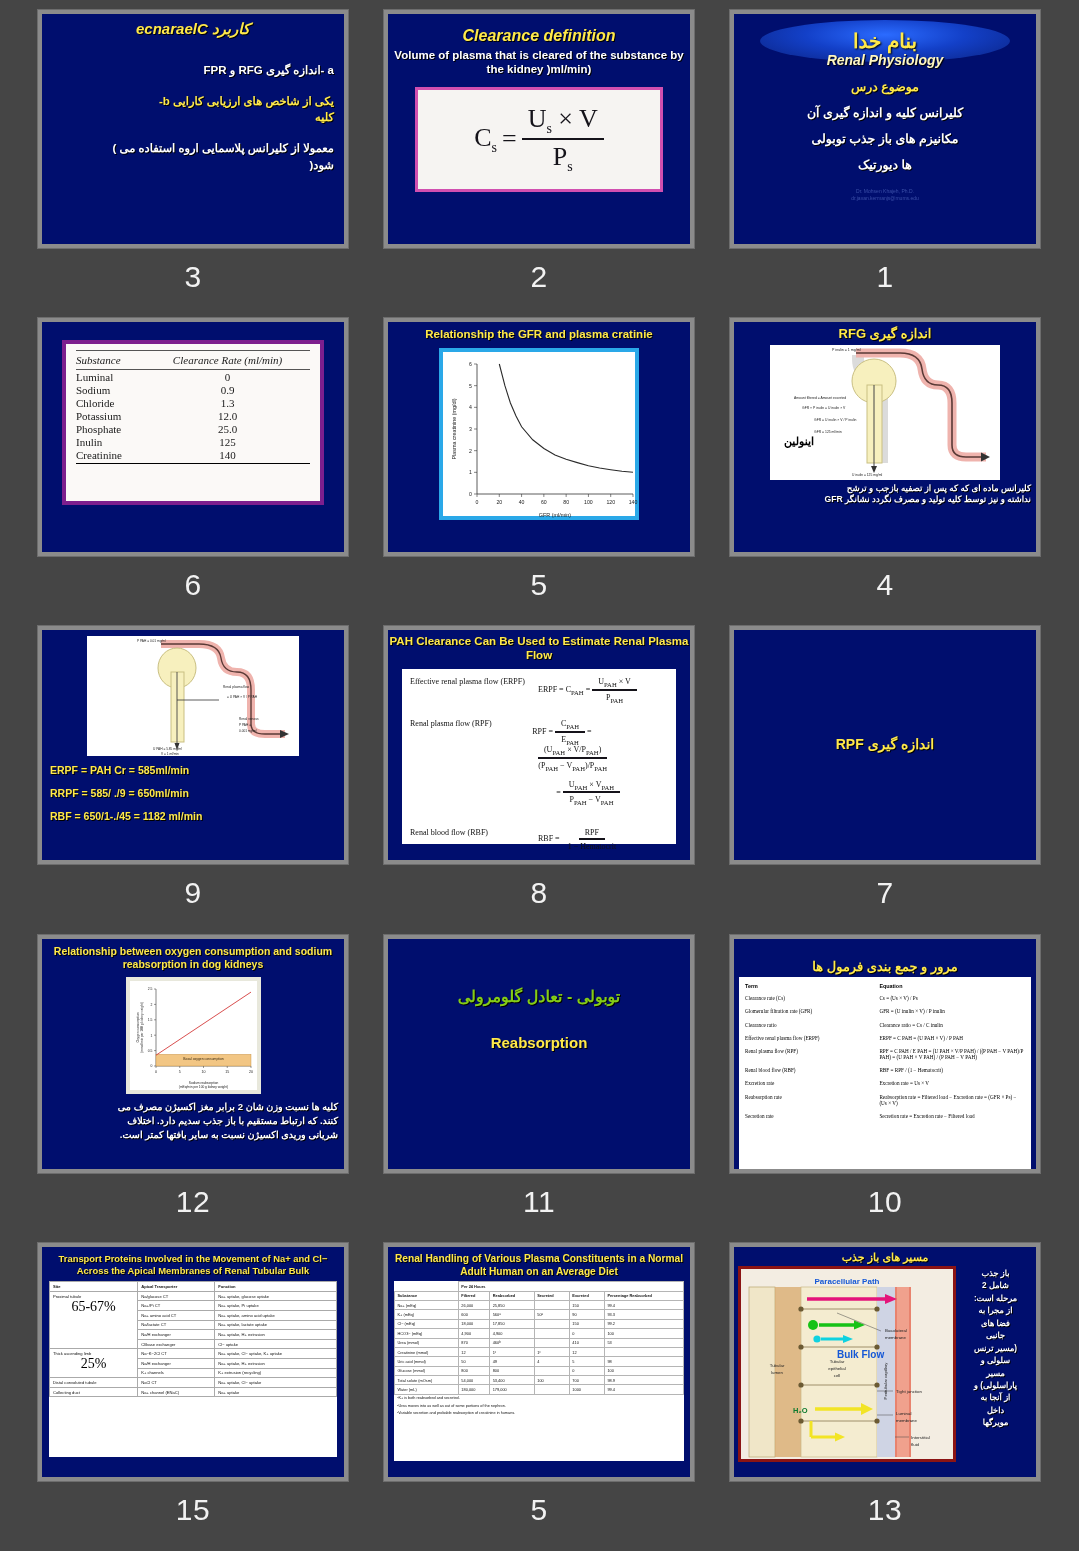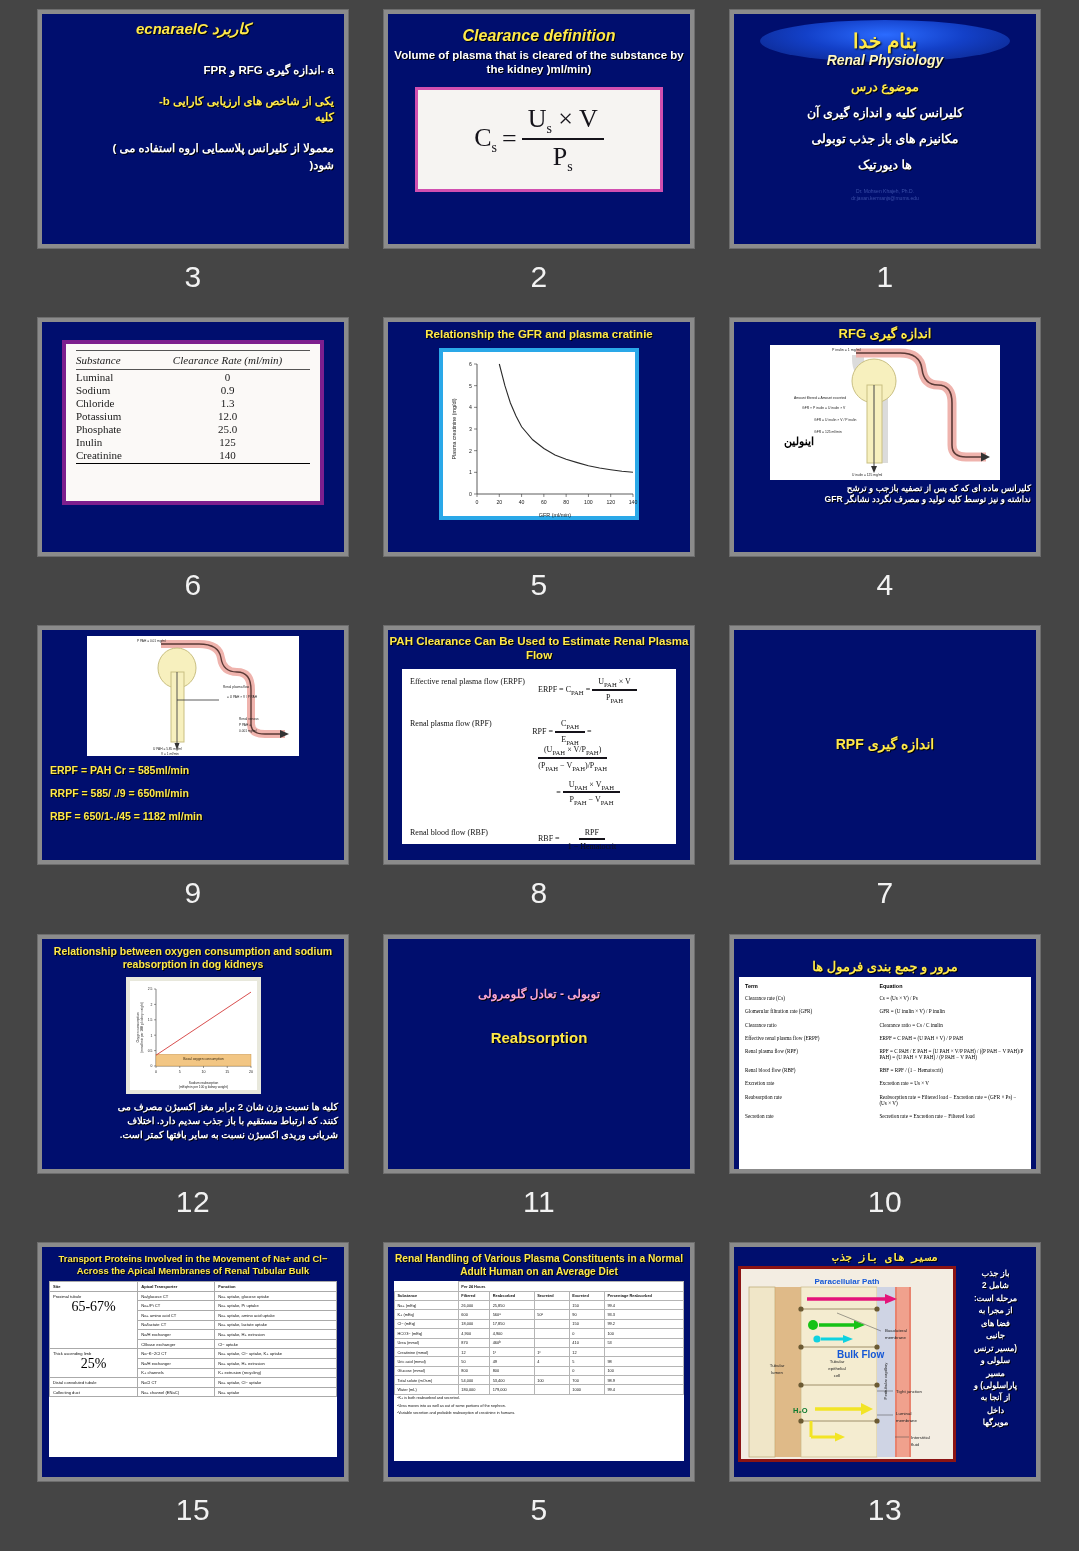--- a/index.html
+++ b/index.html
@@ -130,21 +130,21 @@
   
   .s10-title { font-size:13px; padding-top:20px; }
   .s10-card { margin:3px auto 0; width:292px; height:196px; background:#fff; color:#000;
               font-family:"Liberation Serif",serif; font-size:5.2px; padding:5px 6px; }
   .s10-t { width:100%; border-collapse:collapse;}
   .s10-t th { text-align:left; font-size:5.4px; padding:1px 0 3px; font-family:"Liberation Sans",sans-serif;}
   .s10-t td { vertical-align:top; padding:3.6px 0; }
   .s10-t td.k { width:48%; }
 
   
-  .s11-fa { text-align:center; color:#f9a8d4; font-size:12px; font-weight:bold; margin-top:48px; direction:rtl; text-shadow:1px 1px 0 #000;}
+  .s11-fa { text-align:center; color:#84cc16; font-size:16px; font-weight:bold; margin-top:48px; direction:rtl; text-shadow:1px 1px 0 #000;}
   .s11-en { text-align:center; color:#ffe94a; font-size:15px; font-weight:bold; margin-top:28px; text-shadow:1px 1px 0 #000;}
 
   
   .s12-title { font-size:10.5px; padding-top:6px; line-height:1.25;}
   .s12-plot { margin:6px auto 0; width:135px; height:117px; background:#fff; position:relative; border:4px solid #e8e8dc;}
   .s12-cap { color:#fff; font-size:9.6px; font-weight:bold; text-align:right; line-height:1.45; padding:6px 6px 0; direction:rtl; text-shadow:1px 1px 0 #000;}
 
   
   .s15-title { font-size:9.4px; padding-top:6px; line-height:1.3; padding-left:6px; padding-right:6px;}
   .s15-card { margin:4px auto 0; width:288px; height:176px; background:#fff; color:#111;
@@ -157,21 +157,21 @@
   
   .s14-title { font-size:10.2px; padding-top:5px; line-height:1.3; padding:5px 6px 0;}
   .s14-card { margin:3px auto 0; width:290px; height:180px; background:#fff; color:#111;
               font-size:3.9px; overflow:hidden; }
   .s14-t { width:100%; border-collapse:collapse;}
   .s14-t th, .s14-t td { border:0.5px solid #b5b5b5; padding:1.7px 2.5px; text-align:left;}
   .s14-t th { font-weight:bold; }
   .s14-note { font-size:3.8px; padding:1.6px 3px; color:#111;}
 
   
-  .s13-title { font-size:11px; padding-top:4px;font-family:Liberation Mono, monospace;}
+  .s13-title { font-size:11px; padding-top:4px;}
   .s13-body { display:flex; gap:3px; padding:2px 4px 0 4px; height:200px;}
   .s13-img { width:218px; height:196px; background:#efe9df; border:3px solid #8b1414; position:relative; overflow:hidden;}
   .s13-side { flex:1; color:#fff; font-size:8.2px; font-weight:bold; text-align:center;
               direction:rtl; line-height:1.52; text-shadow:1px 1px 0 #000; padding-top:2px;}
   .s13-para { position:absolute; top:8px; left:0; right:0; text-align:center; color:#1558d6; font-size:8px; font-weight:bold;}
   .s13-bulk { position:absolute; top:80px; left:96px; color:#1558d6; font-size:10px; font-weight:bold;}
   .s13-h2o { position:absolute; bottom:44px; left:52px; color:#0c7a2e; font-size:7.5px; font-weight:bold;}
 </style>
 </head>
 <body>

